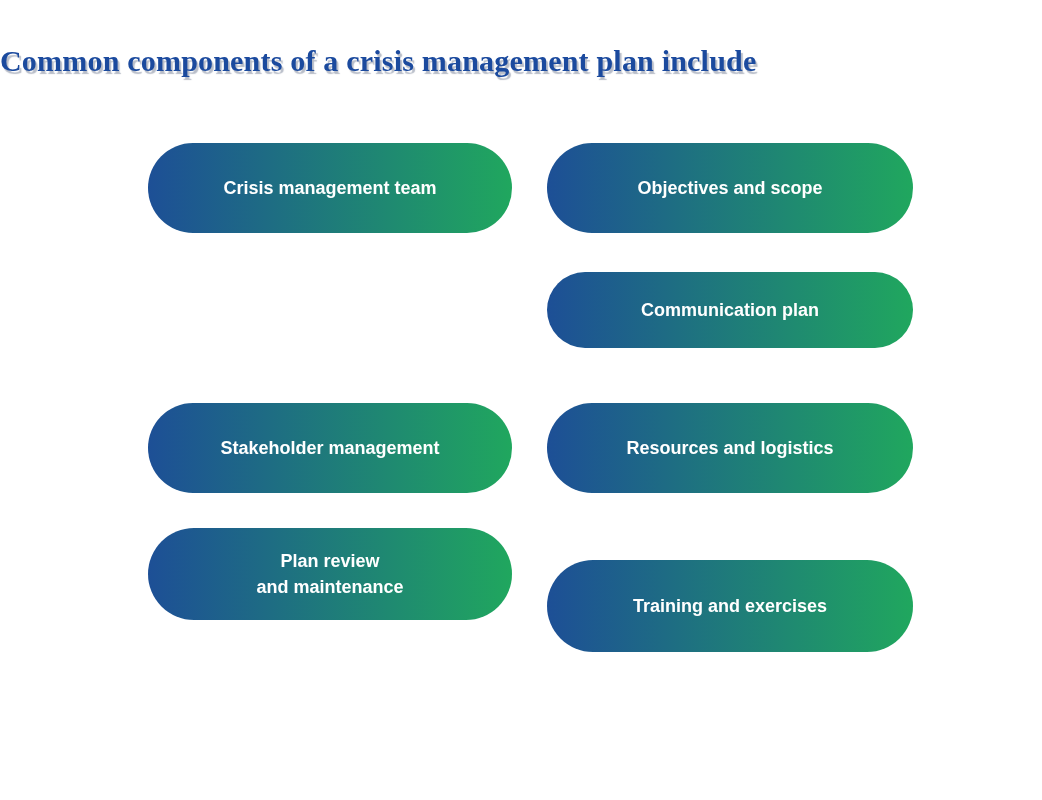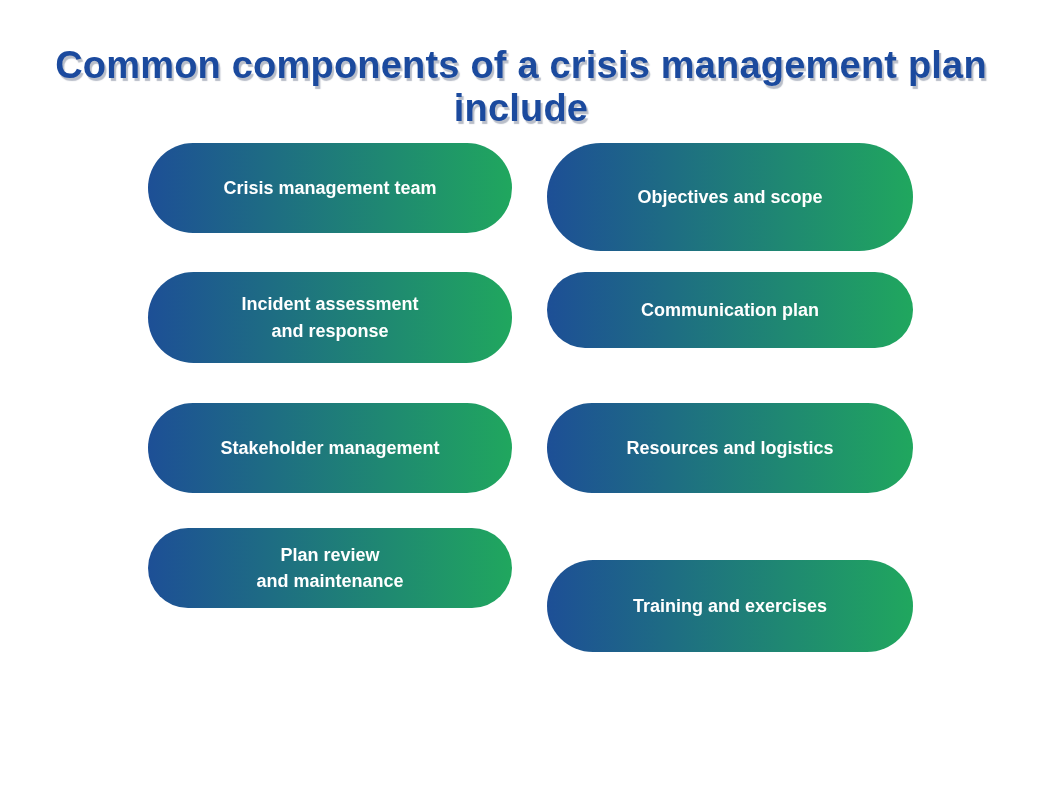--- a/index.html
+++ b/index.html
@@ -18,72 +18,68 @@
     background: var(--bg);
     margin: 0 auto;
     overflow: hidden;
     font-family: "Liberation Sans", sans-serif;
   }
   .title {
     position: absolute;
     top: 44px;
     left: 0;
     width: 100%;
-    text-align: center;
-    font-size: 38px;
+    text-align: left;
+    font-size: 30px;
     font-weight: 800;
     letter-spacing: 0.2px;
     color: var(--title-color);
     text-shadow: 2px 3px 1px rgba(125, 135, 155, 0.55);
-    font-family: Liberation Sans, sans-serif;
+    font-family: Liberation Serif, serif;
   }
   .pill {
     position: absolute;
     display: flex;
     align-items: center;
     justify-content: center;
     border-radius: 999px;
     background: linear-gradient(90deg, var(--pill-start) 0%, var(--pill-end) 100%);
     color: var(--pill-text);
     font-size: 18px;
     font-weight: 700;
     line-height: 1.45;
     text-align: center;
     white-space: pre-line;
     padding: 0 24px;
   }
   #p1 { left: 148px; top: 143px; width: 364px; height: 90px; }
-  #p2 { left: 547px; top: 143px; width: 366px; height: 108px; }
+  #p2 { left: 547px; top: 143px; width: 366px; height: 90px; }
   #p3 { left: 148px; top: 272px; width: 364px; height: 91px; }
   #p4 { left: 547px; top: 272px; width: 366px; height: 76px; }
   #p5 { left: 148px; top: 403px; width: 364px; height: 90px; text-align: right; }
   #p6 { left: 547px; top: 403px; width: 366px; height: 90px; }
-  #p7 { left: 148px; top: 528px; width: 364px; height: 80px; }
+  #p7 { left: 148px; top: 528px; width: 364px; height: 92px; }
   #p8 { left: 547px; top: 528px; width: 366px; height: 92px; margin-top: 32px; }
   #p9 { left: 328px; top: 657px; width: 367px; height: 93px; }
 </style>
 </head>
 <body>
 
 <div class="canvas">
 
   <div class="title">Common components of a crisis management plan include</div>
 
   <div class="pill" id="p1">
     <span>Crisis management team</span>
   </div>
 
   <div class="pill" id="p2">
     <span>Objectives and scope</span>
   </div>
 
-  <div class="pill" id="p3">
-    <span>Incident assessment
-and response</span>
-  </div>
 
   <div class="pill" id="p4">
     <span>Communication plan</span>
   </div>
 
   <div class="pill" id="p5">
     <span>Stakeholder management</span>
   </div>
 
   <div class="pill" id="p6">

